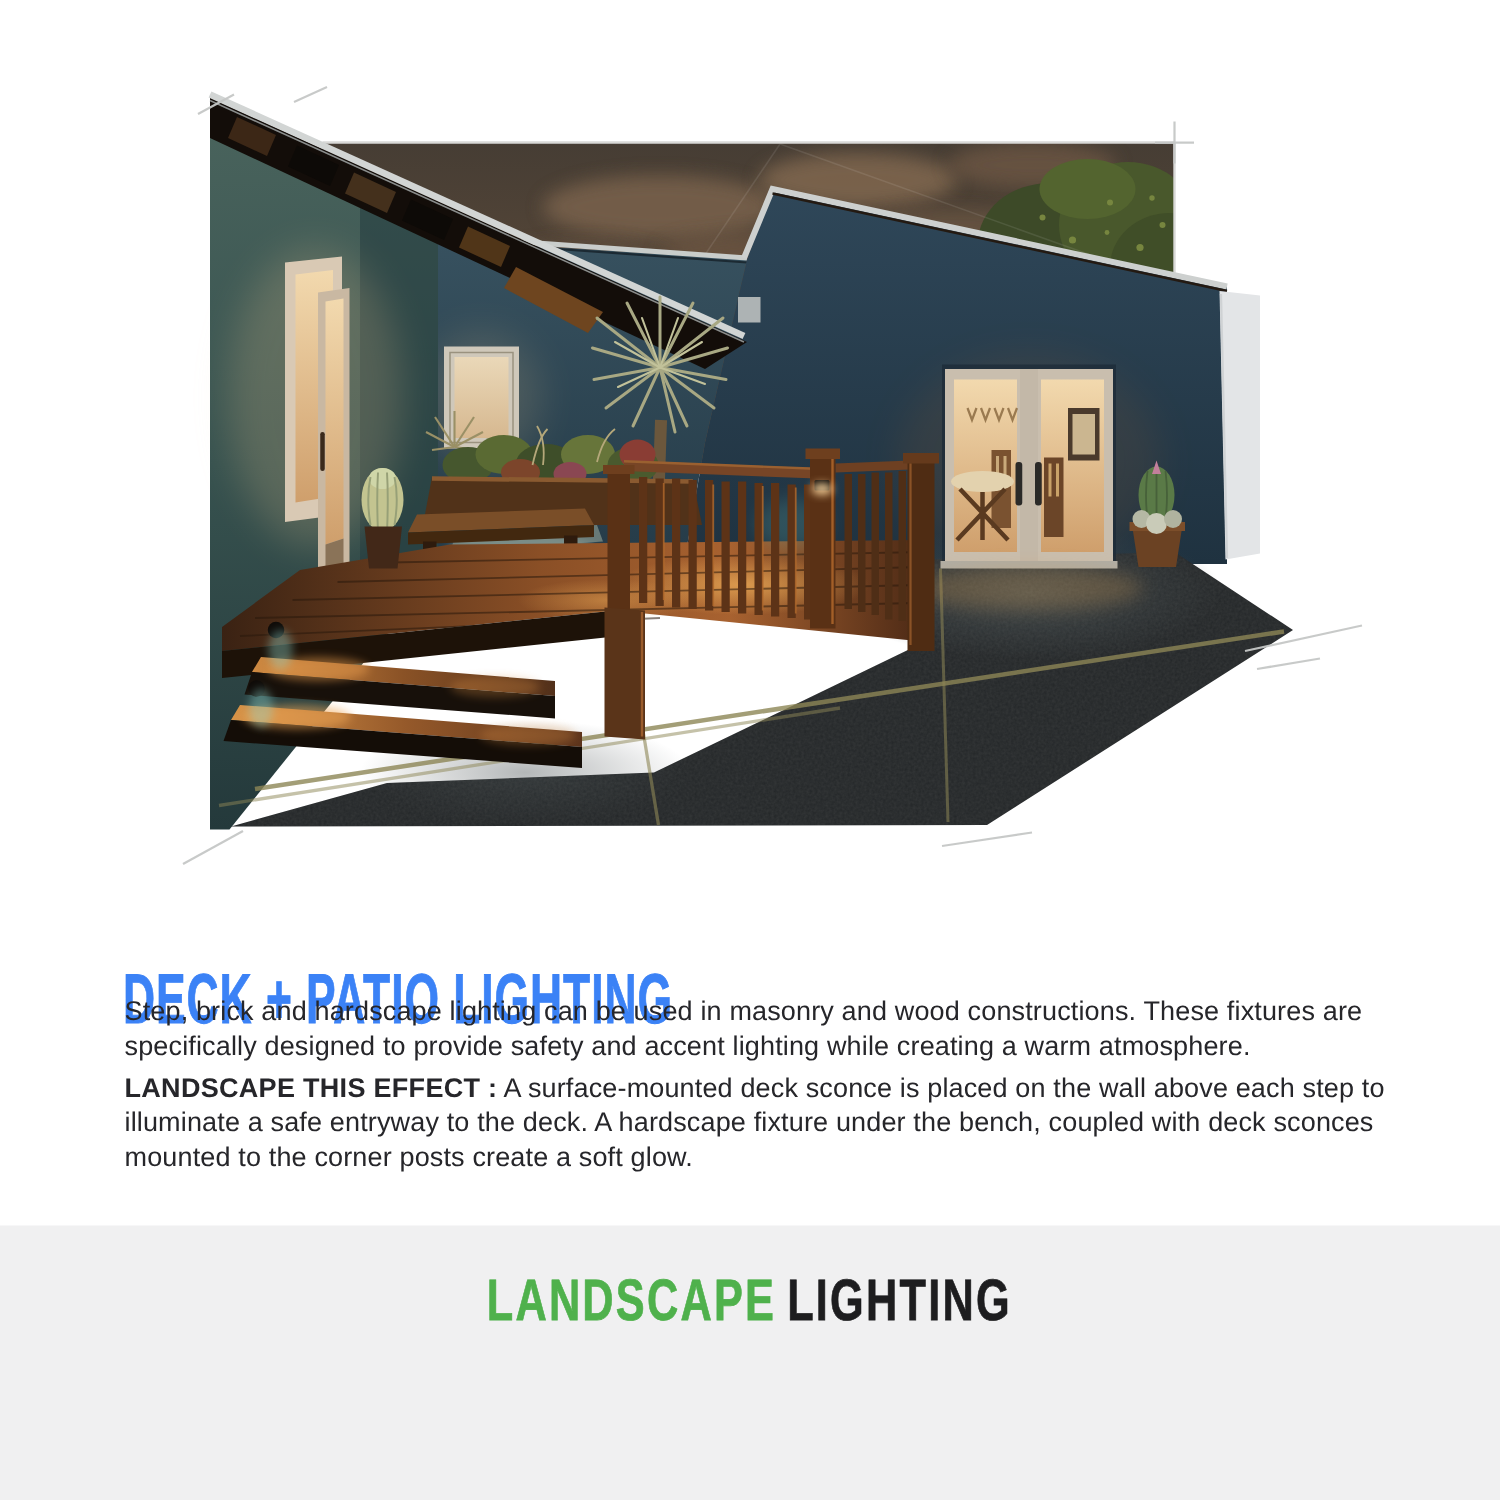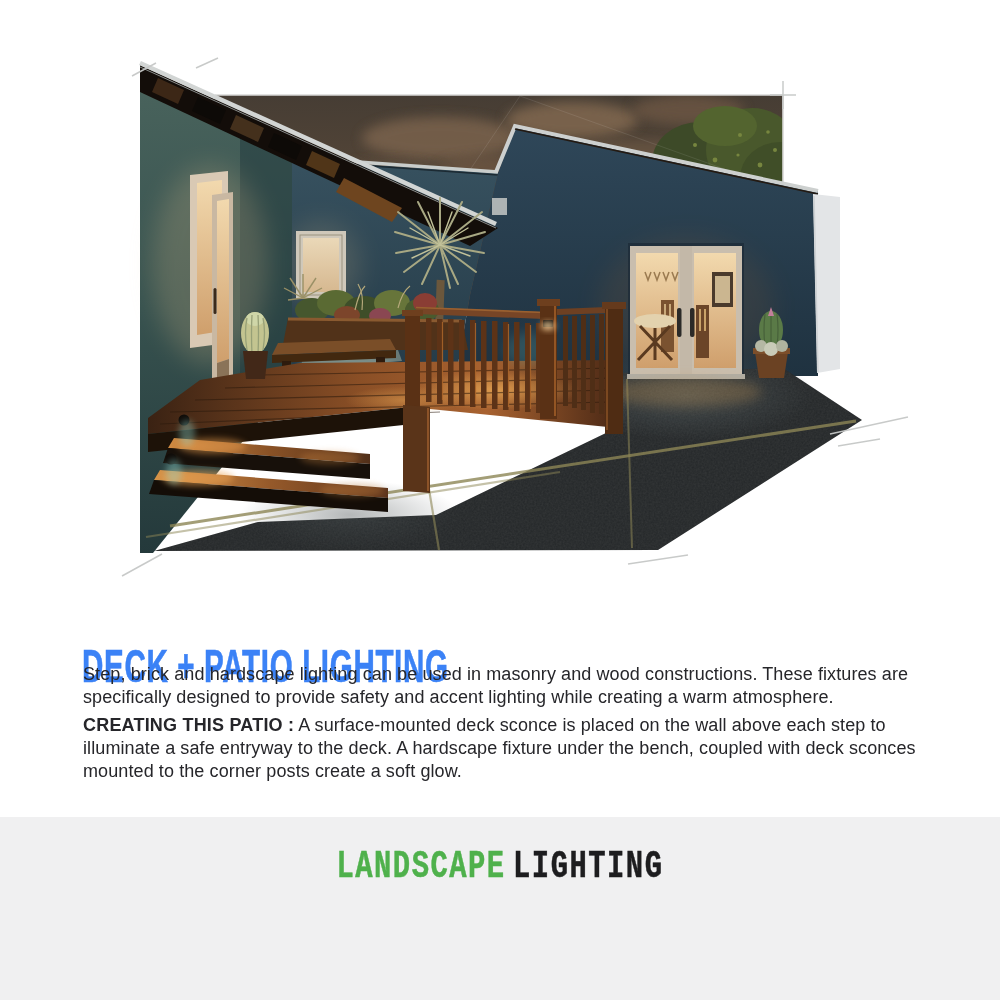--- a/index.html
+++ b/index.html
@@ -437,17 +437,17 @@
     <line x1="-18" y1="516" x2="22" y2="494"></line>
     <line x1="488" y1="504" x2="548" y2="495"></line>
   </g>
 </svg>
 </div>
 
 <h1 class="headline" style="color: #3b82f6;"><span class="cond">DECK + PATIO LIGHTING</span></h1>
 
 <p class="bodycopy para1">Step, brick and hardscape lighting can be used in masonry and wood constructions. These fixtures are specifically designed to provide safety and accent lighting while creating a warm atmosphere.</p>
 
-<p class="bodycopy para2"><b>CREATING THIS PATIO :</b> <span>A surface-mounted deck sconce is placed on the wall above each step to illuminate a safe entryway to the deck. A hardscape fixture under the bench, coupled with deck sconces mounted to the corner posts create a soft glow.</span></p>
-
-<div class="footer" style="background: rgb(240, 240, 241); font-family: Liberation Mono, monospace;">
+<p class="bodycopy para2"><b>LANDSCAPE THIS EFFECT :</b> <span>A surface-mounted deck sconce is placed on the wall above each step to illuminate a safe entryway to the deck. A hardscape fixture under the bench, coupled with deck sconces mounted to the corner posts create a soft glow.</span></p>
+
+<div class="footer" style="background: rgb(240, 240, 241);">
   <div class="brand-line"><span class="cond"><span class="brand-word1" style="color: rgb(79, 177, 76);">LANDSCAPE</span><span class="brand-word2" style="color: rgb(29, 29, 31);">LIGHTING</span></span></div>
 </div>
 
 </body></html>

